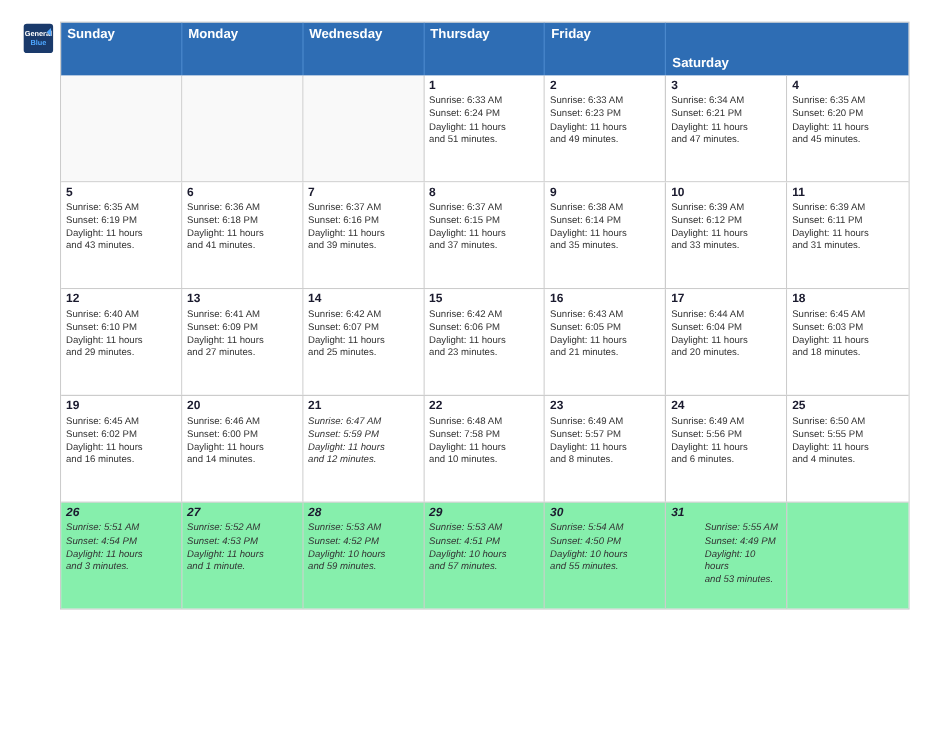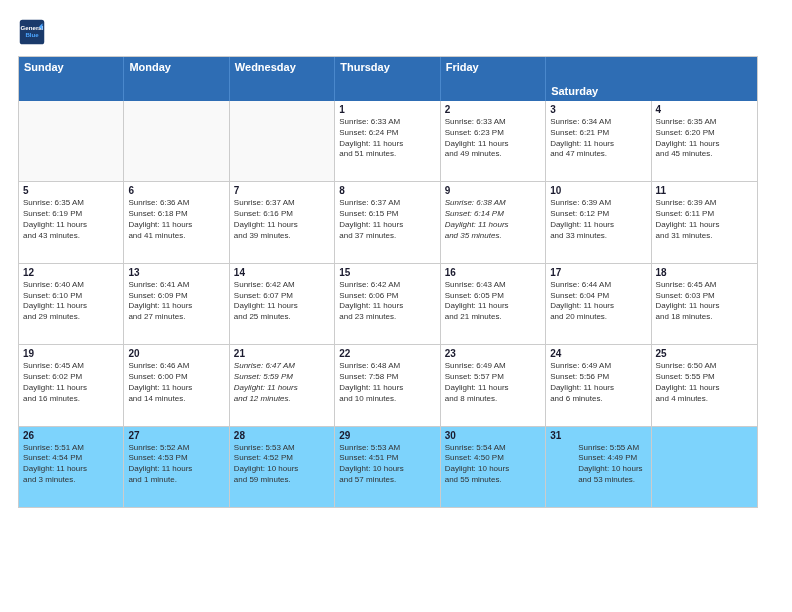--- a/index.html
+++ b/index.html
@@ -8,21 +8,21 @@
       background: #fff;
       width: 792px;
       height: 612px;
       overflow: hidden;
     }
     .page {
       width: 792px;
       height: 518px;
       padding: 18px 34px 10px 18px;
       display: flex;
-      flex-direction: column;
+      flex-direction: row;
     }
     .header {
       display: flex;
       justify-content: space-between;
       align-items: flex-start;
       margin-bottom: 10px;
     }
     .logo {
       display: flex;
       align-items: center;
@@ -86,21 +86,21 @@
     .cal-cell {
       border-right: 1px solid #ccc;
       padding: 3px 4px;
       font-size: 8.5px;
       color: #333;
       background: #fff;
       overflow: hidden;
     }
     .cal-cell:last-child { border-right: none; }
     .cal-cell.empty { background: #f9f9f9; }
-    .cal-cell.last-row { background: #7dd3fc; }
+    .cal-cell.last-row { background: #86efac; font-style: italic; }
     .day-num {
       font-size: 10px;
       font-weight: bold;
       color: #1a1a2e;
       margin-bottom: 2px;
     }
     .cell-text {
       font-size: 8px;
       color: #333;
       line-height: 1.35;
@@ -196,21 +196,21 @@
           </div>
           <div class="cal-cell">
             <div class="day-num">8</div>
             <div class="cell-text" style="white-space: pre-line;">Sunrise: 6:37 AM
 Sunset: 6:15 PM
 Daylight: 11 hours
 and 37 minutes.</div>
           </div>
           <div class="cal-cell">
             <div class="day-num">9</div>
-            <div class="cell-text" style="white-space: pre-line; font-style: italic;">Sunrise: 6:38 AM
+            <div class="cell-text" style="white-space: pre-line;">Sunrise: 6:38 AM
 Sunset: 6:14 PM
 Daylight: 11 hours
 and 35 minutes.</div>
           </div>
           <div class="cal-cell">
             <div class="day-num">10</div>
             <div class="cell-text" style="white-space: pre-line;">Sunrise: 6:39 AM
 Sunset: 6:12 PM
 Daylight: 11 hours
 and 33 minutes.</div>

